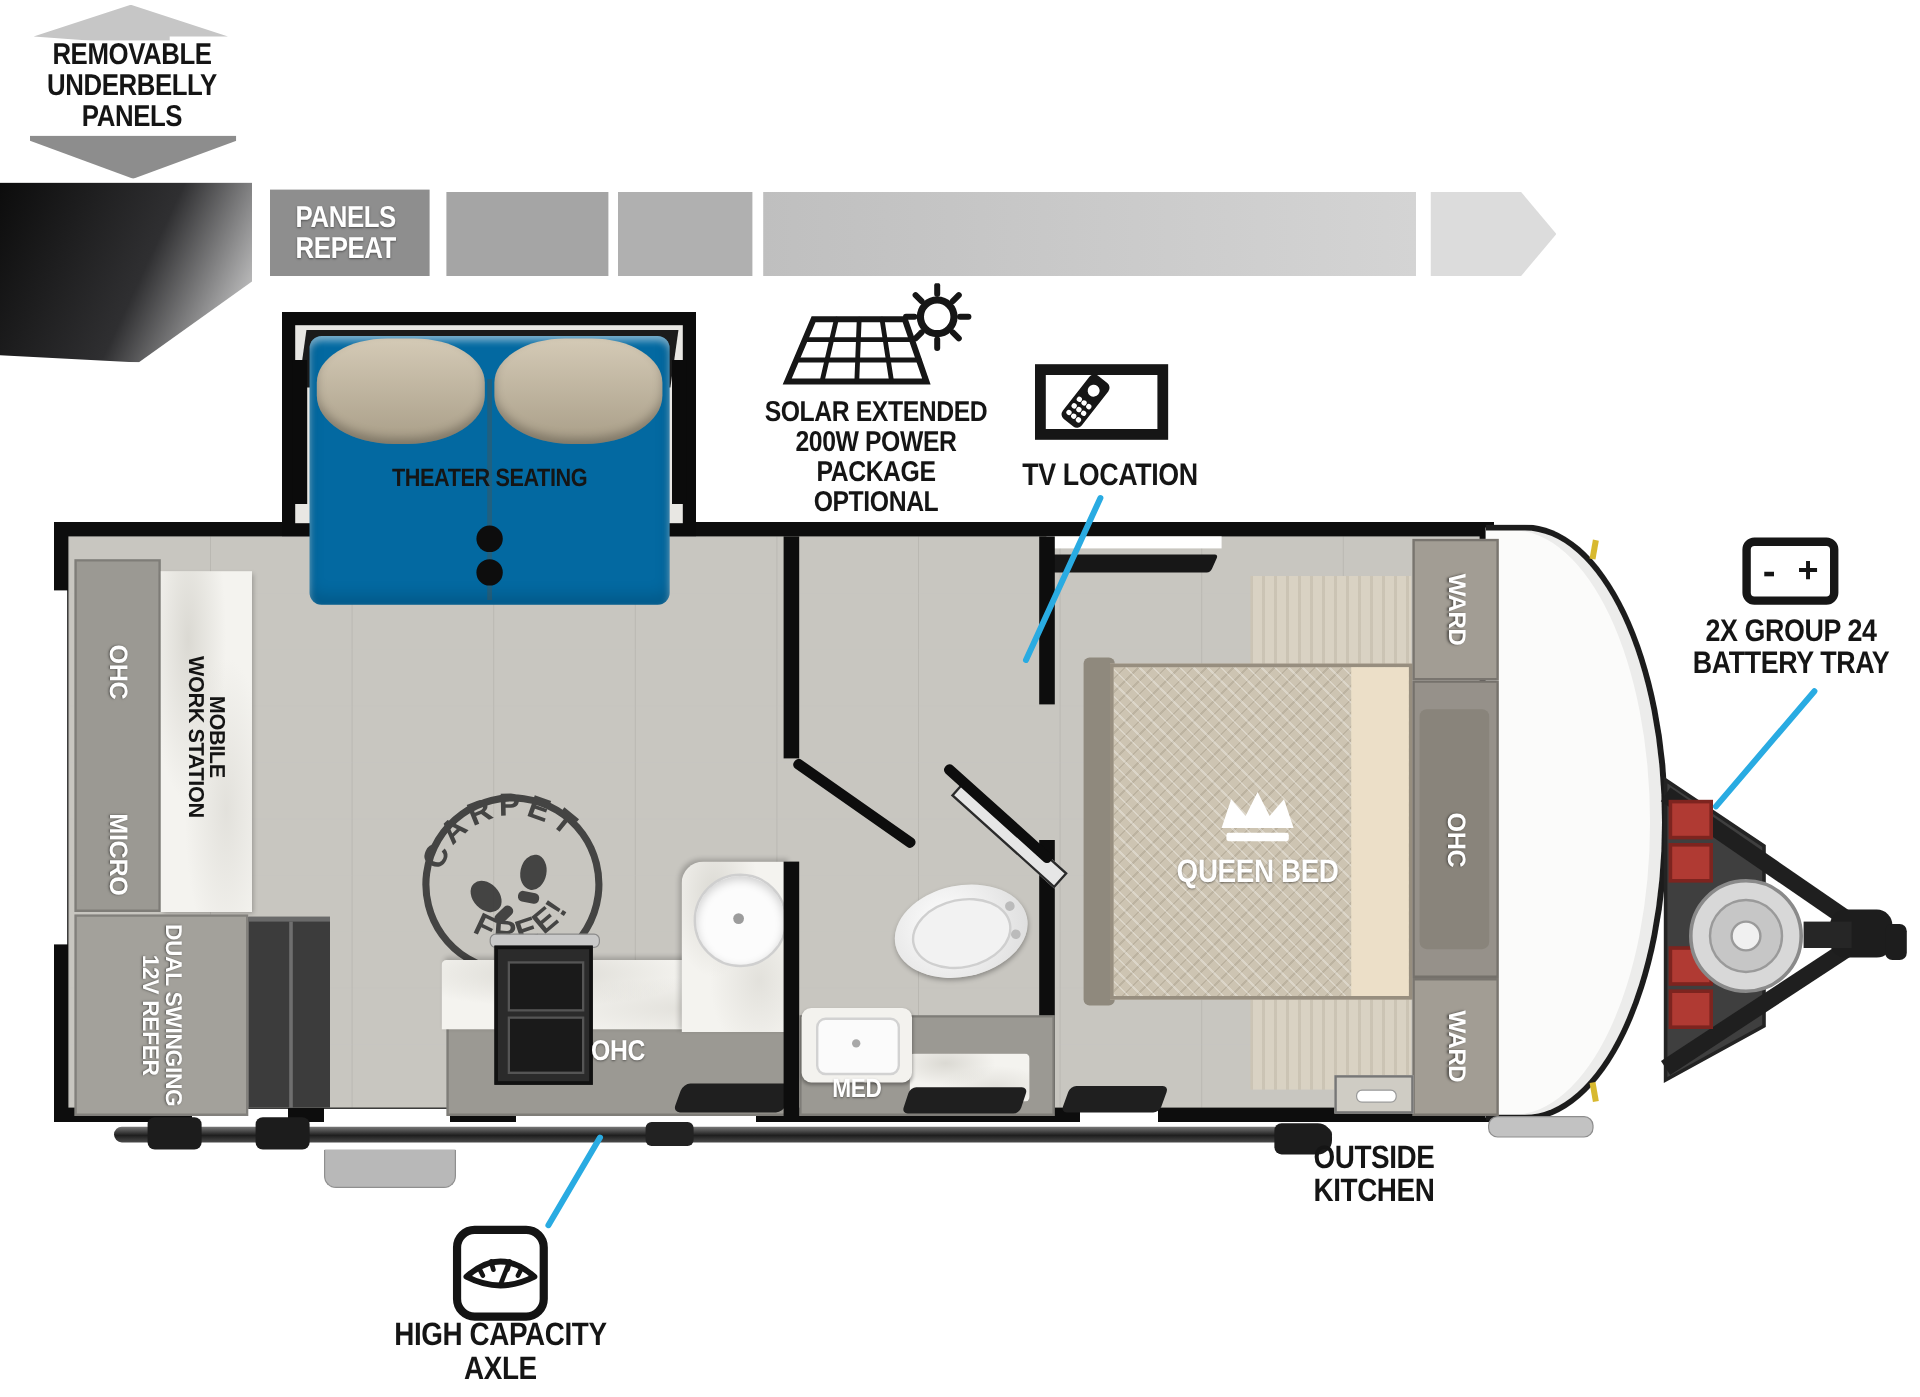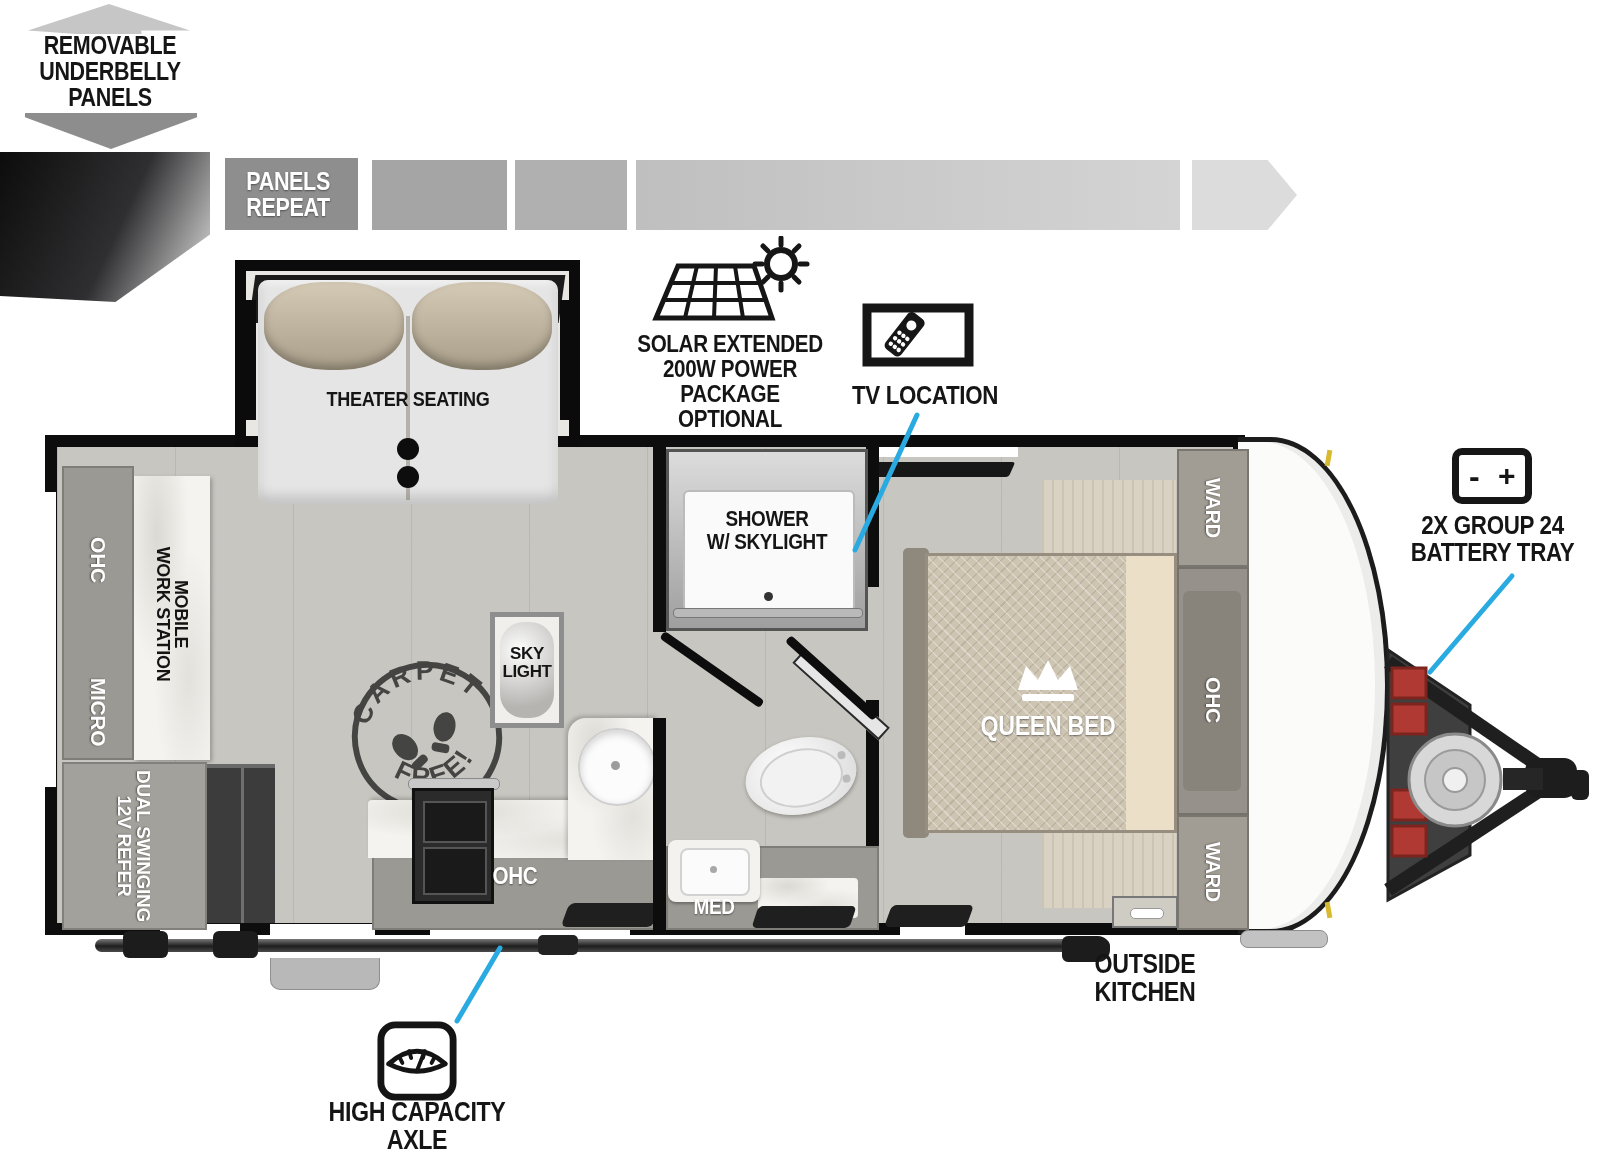--- a/index.html
+++ b/index.html
@@ -141,21 +141,21 @@
     <rect x="128" y="158" width="40" height="22" fill="#262626"></rect>
     <rect x="196" y="160" width="18" height="30" rx="6" fill="#1d1d1d"></rect>
   </svg>
 
   <div class="abs" style="left:235px;top:260px;width:345px;height:187px;border:11px solid #0b0b0b;background:#e8e7e3;box-sizing:border-box;">
     <div class="abs" style="left:6px;top:4px;width:310px;height:48px;background:#1b1b1b;transform:skewX(-8deg);"></div>
   </div>
   <div class="abs" style="left:244px;top:300px;width:12px;height:120px;background:#0b0b0b;"></div>
   <div class="abs" style="left:560px;top:300px;width:12px;height:120px;background:#0b0b0b;"></div>
 
-  <div class="abs" style="left:258px;top:280px;width:300px;height:224px;background:#e5e5e5;border-radius:10px;
+  <div class="abs" style="left:258px;top:280px;width:300px;height:224px;background:#0369a1;border-radius:10px;
               box-shadow:inset 0 -8px 12px rgba(0,0,0,.15),inset 0 4px 6px rgba(255,255,255,.5);">
     <div class="abs" style="left:6px;top:2px;width:140px;height:88px;border-radius:42% 42% 46% 46%;
                 background:linear-gradient(180deg,#d4cab6,#a99e88);box-shadow:inset 0 -5px 8px rgba(0,0,0,.25);"></div>
     <div class="abs" style="left:154px;top:2px;width:140px;height:88px;border-radius:42% 42% 46% 46%;
                 background:linear-gradient(180deg,#d4cab6,#a99e88);box-shadow:inset 0 -5px 8px rgba(0,0,0,.25);"></div>
     <div class="abs" style="left:148px;top:36px;width:4px;height:184px;background:rgba(90,80,65,.35);"></div>
     <div class="abs lbl cond" style="left:0;top:108px;width:100%;font-size:21px;">THEATER SEATING</div>
     <div class="abs" style="left:139px;top:158px;width:22px;height:22px;border-radius:50%;background:#0d0d0d;"></div>
     <div class="abs" style="left:139px;top:186px;width:22px;height:22px;border-radius:50%;background:#0d0d0d;"></div>
   </div>
@@ -192,54 +192,40 @@
         <ellipse cx="58" cy="84" rx="11" ry="15"></ellipse>
         <rect x="49" y="101" width="18" height="9" rx="4"></rect>
       </g>
       <g transform="rotate(25 98 78)">
         <ellipse cx="98" cy="74" rx="11" ry="15"></ellipse>
         <rect x="89" y="91" width="18" height="9" rx="4"></rect>
       </g>
     </g>
   </svg>
 
-  <div class="abs" style="left:490px;top:612px;width:74px;height:116px;border:5px solid #8e8e8e;background:#f0efec;box-sizing:border-box;">
-    <div class="abs" style="left:5px;top:5px;width:54px;height:96px;border-radius:24px;
-                background:radial-gradient(circle at 35% 30%,#fefefe,#b5b4b1 75%);"></div>
-    <div class="abs lbl" style="left:0;top:28px;width:100%;font-size:17px;">SKY
-LIGHT</div>
-  </div>
 
   <div class="abs cab" style="left:372px;top:846px;width:286px;height:84px;"></div>
   <div class="abs marble" style="left:368px;top:800px;width:290px;height:58px;border-radius:4px 4px 0 0;box-shadow:2px -2px 4px rgba(0,0,0,.2);"></div>
   <div class="abs marble" style="left:568px;top:718px;width:90px;height:142px;border-radius:18px 0 0 0;box-shadow:-2px -2px 4px rgba(0,0,0,.2);"></div>
   <div class="abs" style="left:578px;top:728px;width:74px;height:74px;border-radius:50%;background:#fcfcfc;border:2px solid #cfcfcf;
               box-shadow:inset 0 3px 8px rgba(0,0,0,.18);"></div>
   <div class="abs" style="left:611px;top:761px;width:9px;height:9px;border-radius:50%;background:#9c9c9c;"></div>
   <div class="abs" style="left:408px;top:778px;width:90px;height:10px;background:#c9c9c9;border-radius:5px;border:1px solid #8a8a8a;"></div>
   <div class="abs" style="left:412px;top:788px;width:82px;height:116px;background:#2b2b2b;border:3px solid #111;box-sizing:border-box;">
     <div class="abs" style="left:8px;top:10px;width:60px;height:38px;background:#1a1a1a;border:2px solid #555;"></div>
     <div class="abs" style="left:8px;top:56px;width:60px;height:44px;background:#1a1a1a;border:2px solid #555;"></div>
   </div>
   <div class="abs lbl wlbl cond" style="left:470px;top:864px;width:90px;font-size:24px;">OHC</div>
   <div class="abs" style="left:565px;top:903px;width:92px;height:24px;background:#1f1f1f;border-radius:6px;transform:skewX(-20deg);"></div>
 
   <div class="abs" style="left:653px;top:447px;width:13px;height:185px;background:#0d0d0d;"></div>
   <div class="abs" style="left:653px;top:718px;width:13px;height:212px;background:#0d0d0d;"></div>
   <div class="abs" style="left:866px;top:447px;width:13px;height:140px;background:#0d0d0d;"></div>
   <div class="abs" style="left:866px;top:700px;width:13px;height:230px;background:#0d0d0d;"></div>
 
-  <div class="abs" style="left:666px;top:449px;width:202px;height:182px;background:linear-gradient(180deg,#dcdcdc,#9f9f9f);
-              border:3px solid #555;box-sizing:border-box;">
-    <div class="abs" style="left:14px;top:38px;width:168px;height:118px;background:#fafafa;border:2px solid #bbb;border-radius:6px;"></div>
-    <div class="abs lbl cond" style="left:0;top:56px;width:100%;font-size:22px;">SHOWER
-W/ SKYLIGHT</div>
-    <div class="abs" style="left:95px;top:140px;width:9px;height:9px;border-radius:50%;background:#333;"></div>
-    <div class="abs" style="left:4px;top:156px;width:188px;height:8px;background:#b9b9b9;border:1px solid #777;border-radius:4px;"></div>
-  </div>
 
   <div class="abs" style="left:662px;top:630px;width:122px;height:9px;background:#0d0d0d;transform:rotate(35deg);transform-origin:left center;border-radius:4px;"></div>
   <div class="abs" style="left:798px;top:648px;width:112px;height:13px;background:#e6e6e6;border:2px solid #2a2a2a;transform:rotate(42deg);transform-origin:left center;"></div>
   <div class="abs" style="left:788px;top:634px;width:118px;height:9px;background:#0d0d0d;transform:rotate(42deg);transform-origin:left center;border-radius:4px;"></div>
 
   <div class="abs" style="left:745px;top:738px;width:112px;height:76px;transform:rotate(-12deg);">
     <div class="abs" style="left:0;top:0;width:112px;height:76px;border-radius:50%;
          background:radial-gradient(circle at 40% 40%,#ffffff,#d9d9d9);box-shadow:0 2px 4px rgba(0,0,0,.3);"></div>
     <div class="abs" style="left:14px;top:11px;width:80px;height:54px;border-radius:50%;background:#f2f2f2;border:2px solid #cfcfcf;"></div>
     <div class="abs" style="left:96px;top:22px;width:8px;height:8px;border-radius:50%;background:#bbb;"></div>

